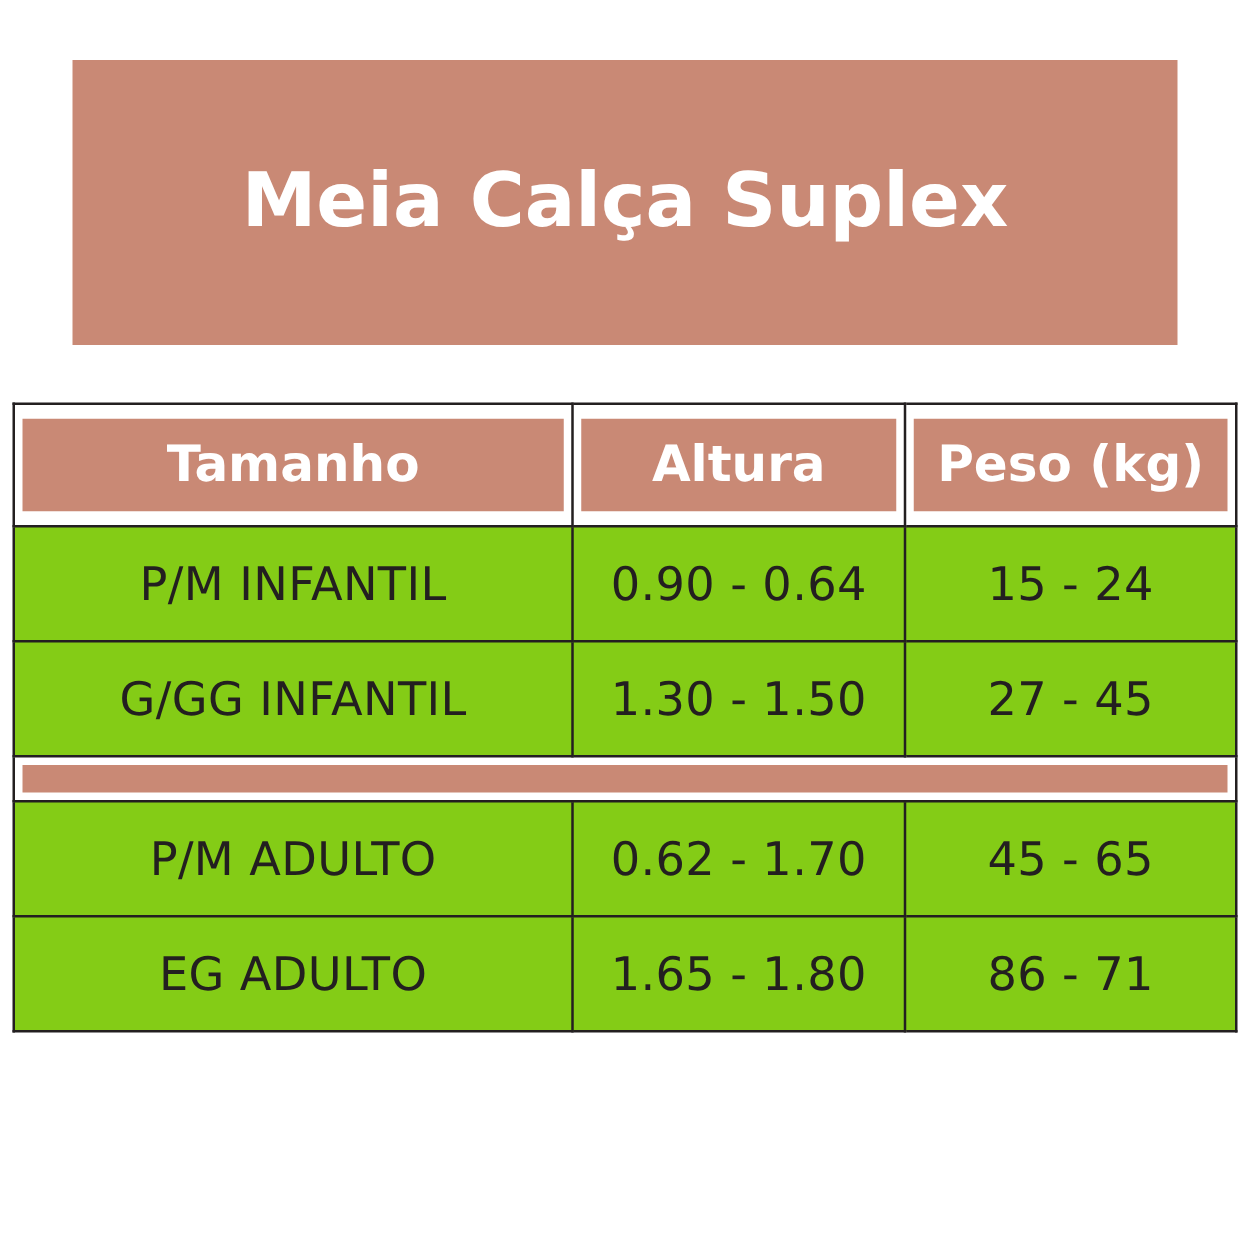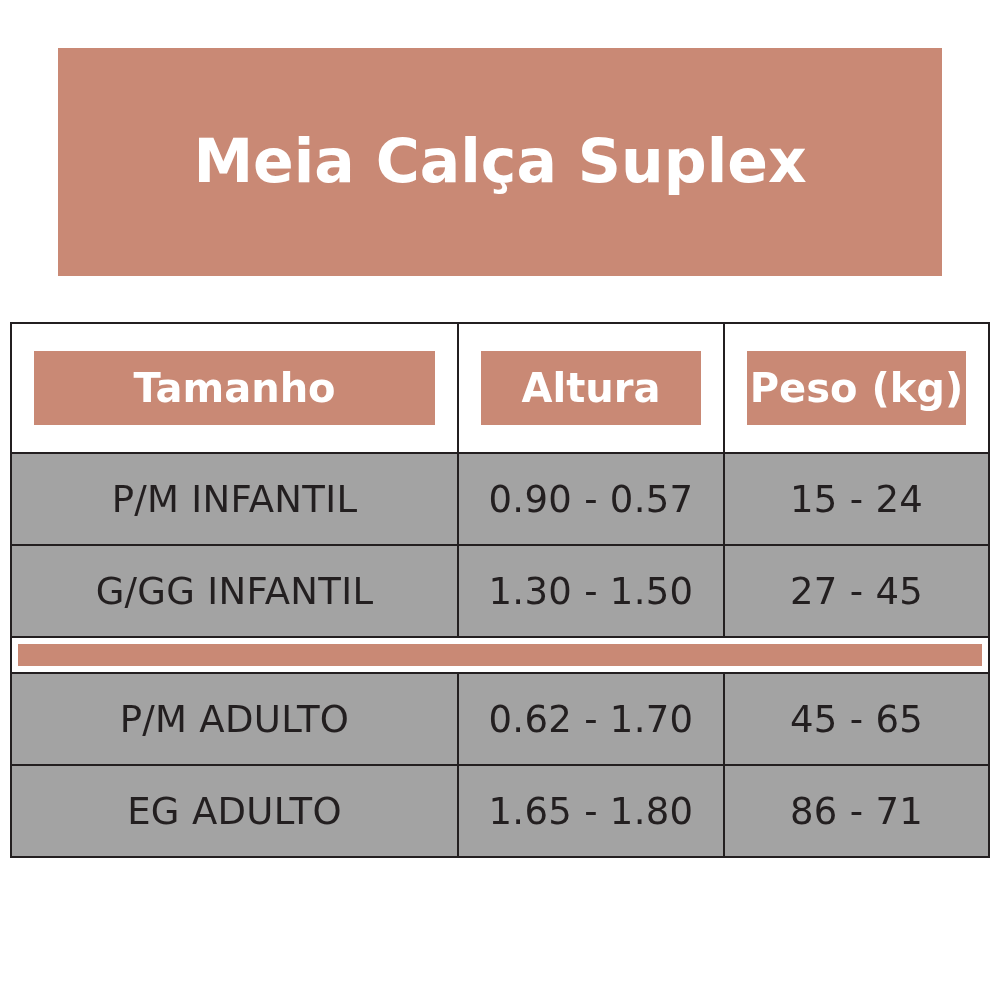--- a/index.html
+++ b/index.html
@@ -52,25 +52,25 @@
     top: 322px;
     width: 980px;
     border-collapse: collapse;
     table-layout: fixed;
   }
   .size-table td, .size-table th {
     border: 2px solid #231f20;
     text-align: center;
     vertical-align: middle;
     padding: 0;
-    background: #a3a3a3;
+    background: #84cc16;
   }
   .head-row th {
     height: 96px;
-    padding: 16px;
+    padding: 0;
     border: 2px solid #231f20;
     background: #ffffff;
   }
   .head-cell-inner {
     background: #c98975;
     color: #ffffff;
     font-weight: bold;
     font-size: 40px;
     line-height: 1;
     height: 74px;
@@ -130,21 +130,21 @@
           <div class="head-cell-inner">Altura</div>
         </th>
         <th>
           <div class="head-cell-inner">Peso (kg)</div>
         </th>
       </tr>
     </thead>
     <tbody>
       <tr class="data-row">
         <td>P/M INFANTIL</td>
-        <td>0.90 - 0.57</td>
+        <td>0.90 - 0.64</td>
         <td>15 - 24</td>
       </tr>
       <tr class="data-row">
         <td>G/GG INFANTIL</td>
         <td>1.30 - 1.50</td>
         <td>27 - 45</td>
       </tr>
       <tr class="spacer-row">
         <td colspan="3">
           <div class="spacer-bar"></div>

